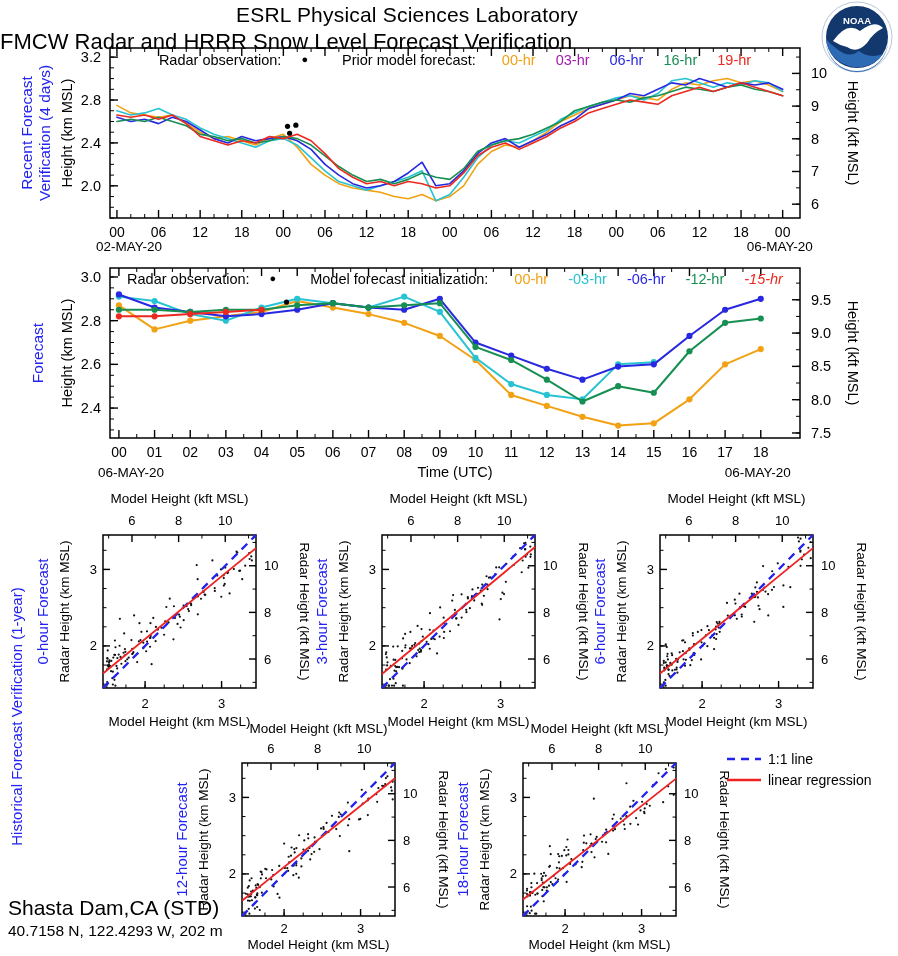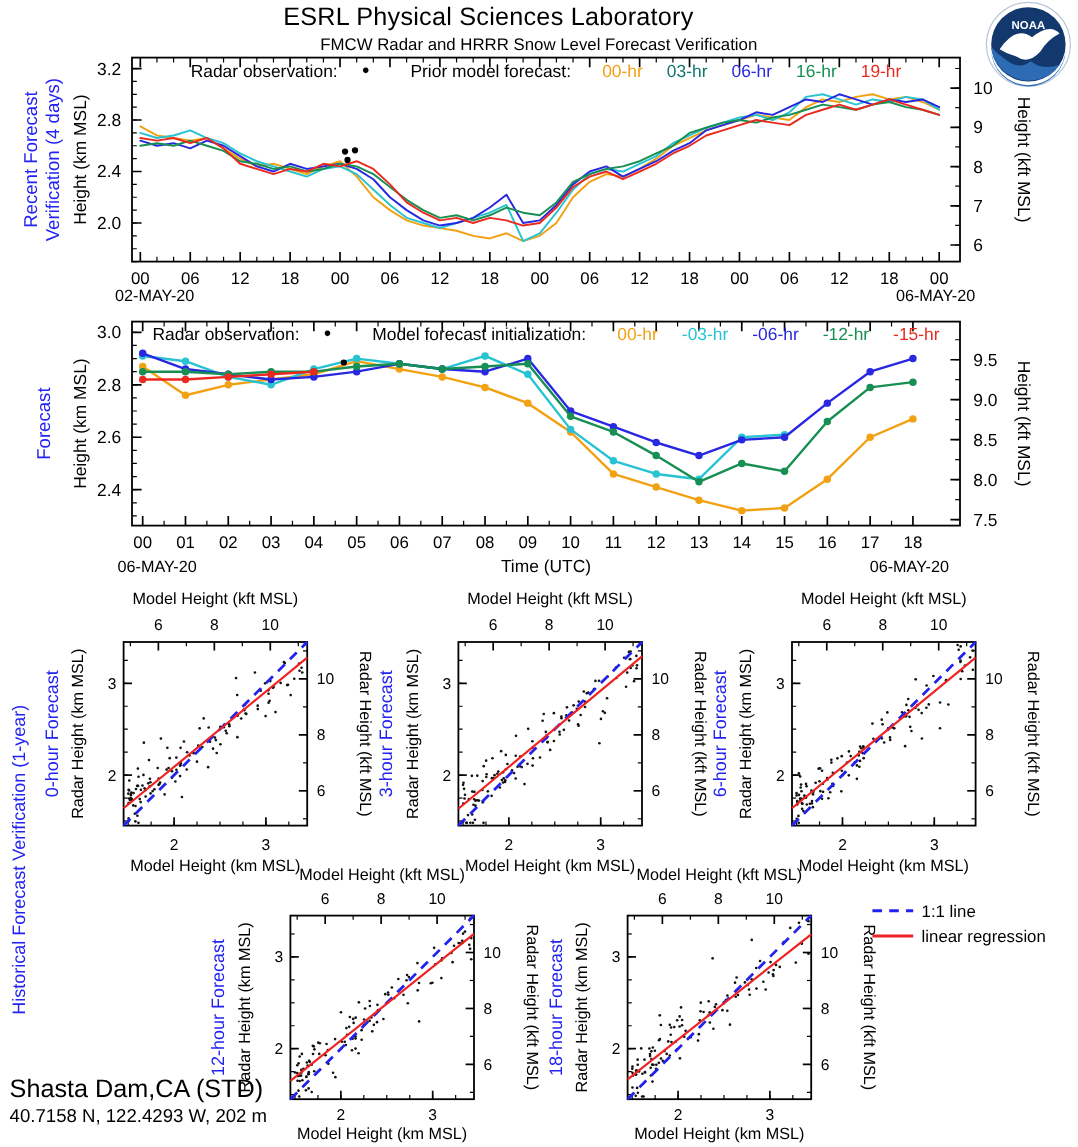--- a/index.html
+++ b/index.html
@@ -1,20 +1,20 @@
 <!DOCTYPE html>
 <html><head>
 <meta charset="utf-8">
 <style>
   html,body{margin:0;padding:0;}
   body{width:898px;height:956px;position:relative;background:#ffffff;
        font-family:"Liberation Sans",sans-serif;color:#000;overflow:hidden;}
   .abs{position:absolute;}
   #main-title{top:3px;left:0;width:814px;text-align:center;font-size:21px;letter-spacing:.2px;}
-  #sub-title{top:29px;left:0;width:898px;text-align:center;font-size:14px;}
+  #sub-title{top:29px;left:0;width:898px;text-align:left;font-size:22px;}
   .chart-svg{position:absolute;left:0;pointer-events:none;}
   .legend-row{position:absolute;left:110px;width:690px;display:flex;justify-content:center;
               align-items:center;gap:20px;font-size:14.5px;white-space:nowrap;}
   .legend-row .obs-dot{font-size:11px;position:relative;top:-1px;}
   .rot{transform:rotate(-90deg);color:#2222f2;text-align:center;line-height:1.15;}
   #label-recent{left:-72px;top:113px;width:220px;height:40px;font-size:15.5px;}
   #label-forecast{left:-42px;top:344px;width:160px;height:18px;font-size:15.5px;}
   #label-historical{left:-134px;top:708px;width:300px;height:17px;font-size:15px;}
   #station-name{left:8px;top:896px;font-size:21px;}
   #station-coords{left:8px;top:922px;font-size:15.5px;}
@@ -1309,34 +1309,34 @@
     <circle cx="644.4923615734713" cy="335.2415626573455" r="1.1" fill="#111"></circle>
     <line x1="523" y1="438" x2="676" y2="285" stroke="#2222ee" stroke-width="2.3" stroke-dasharray="8,6"></line>
     <line x1="523" y1="421.51425" x2="676" y2="300.64424999999994" stroke="#ee2222" stroke-width="1.8"></line>
   </svg>
 
 <div class="legend-row" id="legend-p1" style="top:52px;">
     <span>Radar observation:</span>
     <span class="obs-dot">●</span>
     <span style="margin-left: 14px;">Prior model forecast:</span>
     <span style="color: rgb(242, 161, 19); margin-left: 6px;">00-hr</span>
-    <span style="color: #0f766e;">03-hr</span>
+    <span style="color: #a21caf;">03-hr</span>
     <span style="color: rgb(40, 40, 224);">06-hr</span>
     <span style="color: rgb(23, 143, 82);">16-hr</span>
     <span style="color: rgb(234, 42, 32);">19-hr</span>
   </div>
 <div class="legend-row" id="legend-p2" style="top:271px;">
     <span>Radar observation:</span>
     <span class="obs-dot">●</span>
     <span style="margin-left: 14px; text-align: center;">Model forecast initialization:</span>
     <span style="color: rgb(242, 161, 19); margin-left: 6px;">00-hr</span>
     <span style="color: rgb(39, 195, 210);">-03-hr</span>
     <span style="color: rgb(40, 40, 224);">-06-hr</span>
     <span style="color: rgb(23, 143, 82);">-12-hr</span>
-    <span style="color: rgb(234, 42, 32);">-15-hr</span>
+    <span style="color: rgb(234, 42, 32); font-style: italic;">-15-hr</span>
   </div>
 
 <div class="abs rot" id="label-recent">
     <div>Recent Forecast</div>
     <div>Verification (4 days)</div>
   </div>
 <div class="abs rot" id="label-forecast">Forecast</div>
 <div class="abs rot" id="label-historical">Historical Forecast Verification (1-year)</div>
 
 <div class="abs" id="fit-legend">

